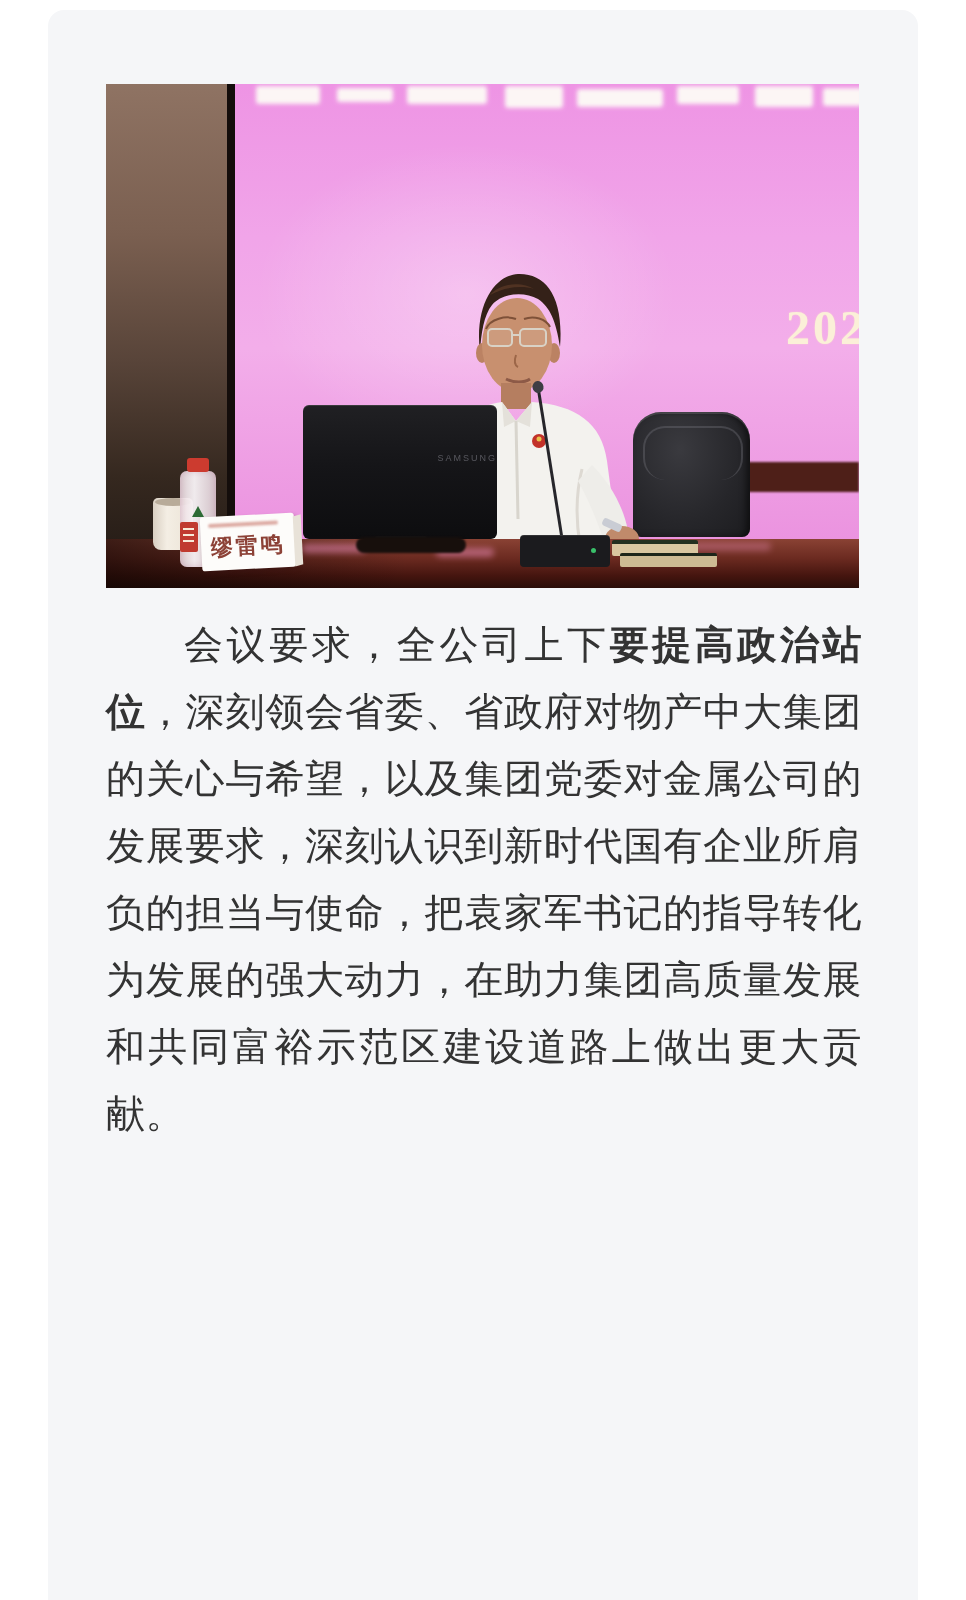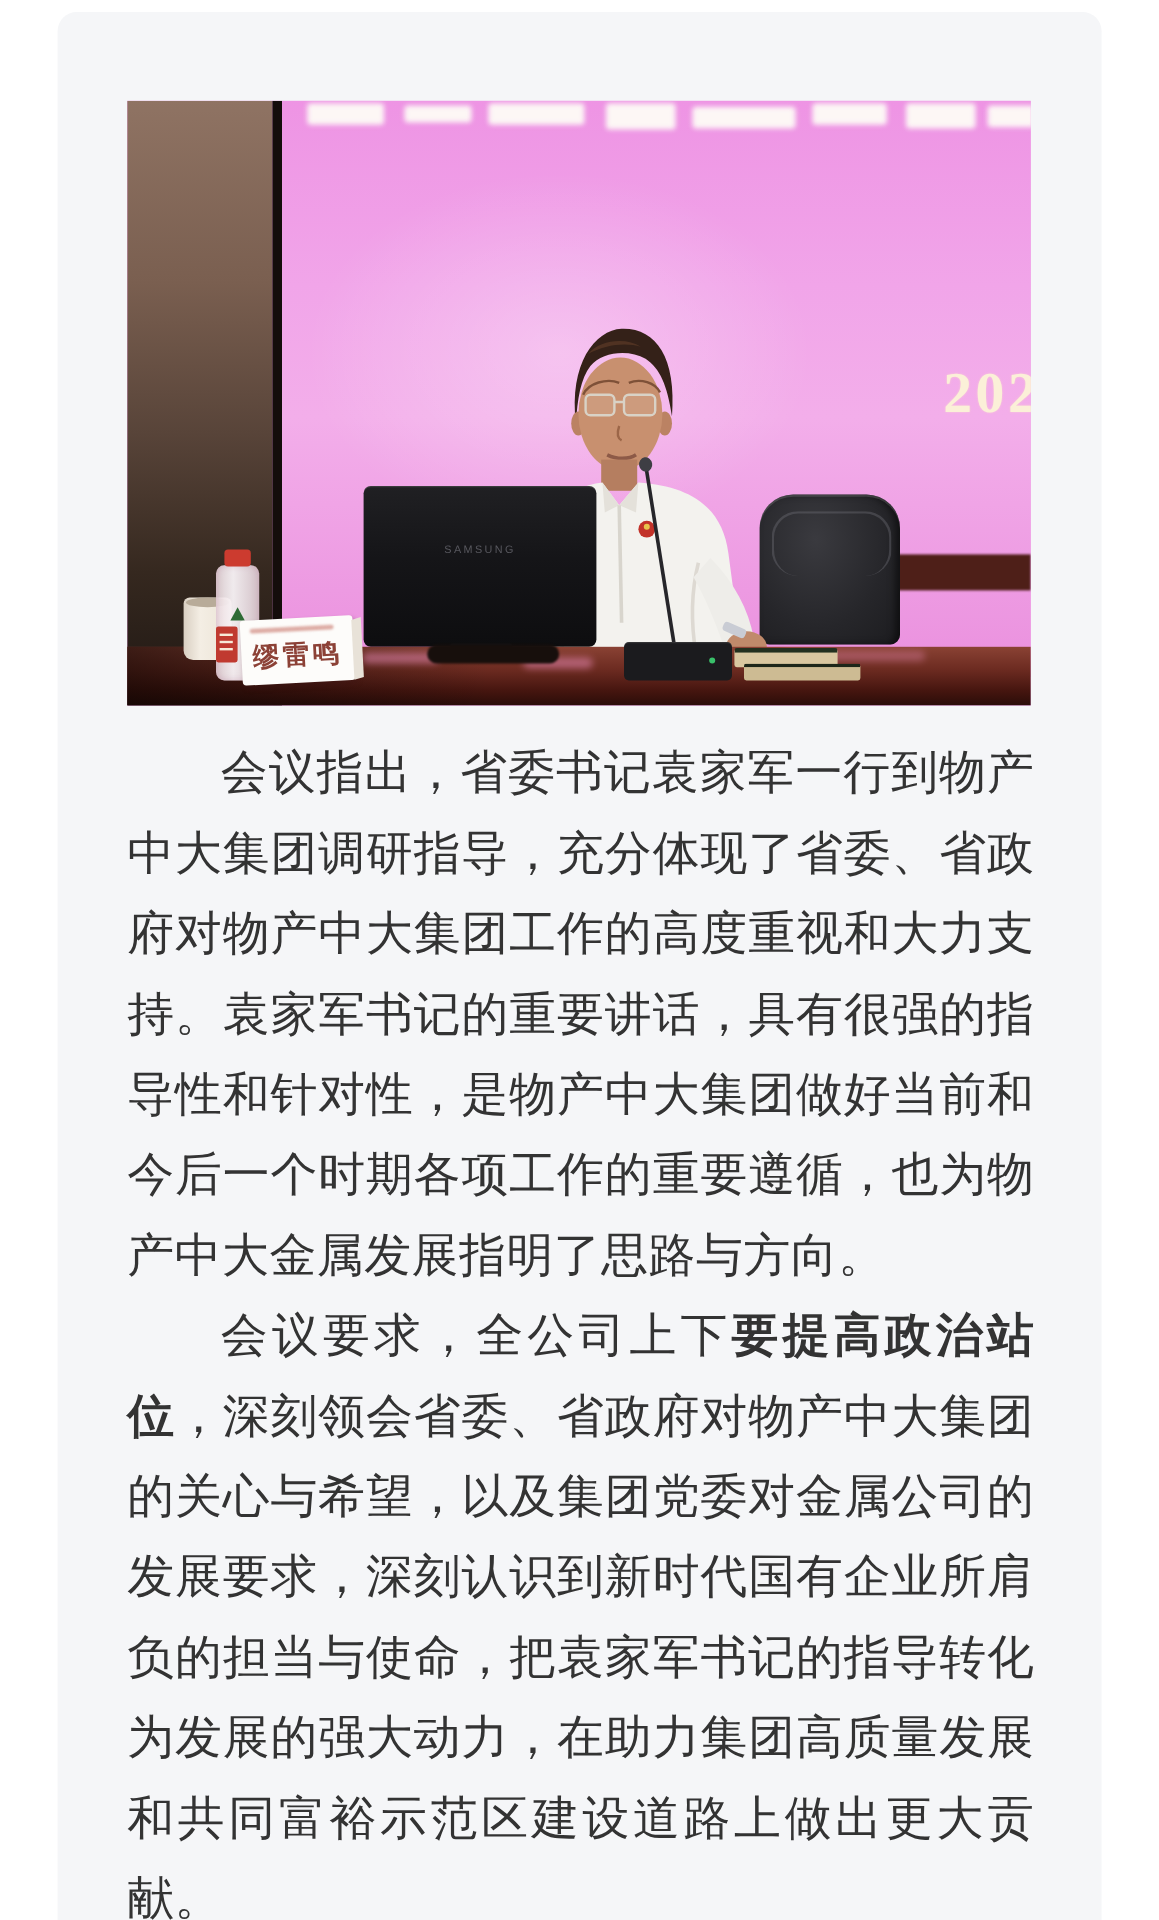--- a/index.html
+++ b/index.html
@@ -28,21 +28,21 @@
     filter:blur(1px);}
   .chair{position:absolute;left:527px;top:328px;width:117px;height:125px;border-radius:28px 28px 8px 8px;
     background:radial-gradient(ellipse at 40% 30%,#3a3a3f 0%,#26262a 60%,#1c1c1f 100%);
     box-shadow:inset 0 2px 0 rgba(255,255,255,.14), inset -4px 0 6px rgba(0,0,0,.5);}
   .chair:after{content:"";position:absolute;left:10px;top:14px;width:96px;height:52px;border-radius:22px;
     border:2px solid rgba(120,120,128,.35);border-bottom:none;}
   .man{position:absolute;left:280px;top:185px;width:290px;height:300px;}
   .monitor{position:absolute;left:197px;top:321px;width:194px;height:134px;border-radius:6px;
     background:linear-gradient(180deg,#202023 0%,#151518 45%,#0d0d0f 100%);
     box-shadow:inset 0 1px 0 rgba(255,255,255,.12);}
-  .samsung{position:absolute;left:0;top:48px;width:100%;text-align:center;font-size:9px;
+  .samsung{position:absolute;left:0;top:48px;width:100%;text-align:right;font-size:9px;
     letter-spacing:2px;color:#5f5f66;opacity:.9;}
   .mon-stand{position:absolute;left:269px;top:452px;width:52px;height:14px;background:#121214;
     border-radius:2px;}
   .mic{position:absolute;left:431px;top:306px;width:3px;height:152px;background:#26262a;
     transform:rotate(-9deg);transform-origin:top center;}
   .mic-tip{position:absolute;left:-4px;top:-9px;width:11px;height:12px;border-radius:50%;background:#3e3e44;}
   .table{position:absolute;left:0;top:455px;width:753px;height:49px;
     background:linear-gradient(180deg,#8a4234 0%,#6b2a20 40%,#45150f 75%,#2a0d09 100%);}
   .table-leftdark{position:absolute;left:0;top:0;width:40%;height:100%;
     background:linear-gradient(90deg,rgba(10,4,2,.6),rgba(10,4,2,0));}
@@ -176,16 +176,15 @@
           <i></i>
         </i>
     </div>
     <div class="np">
       <div class="np-logo"></div>
       <div class="np-text">缪雷鸣</div>
     </div>
   </figure>
 
   <div class="article" style="color: rgb(51, 51, 51);">
-      <p><span>会议指出，省委书记袁家军一行到物产中大集团调研指导，充分体现了省委、省政府对物产中大集团工作的高度重视和大力支持。袁家军书记的重要讲话，具有很强的指导性和针对性，是物产中大集团做好当前和今后一个时期各项工作的重要遵循，也为物产中大金属发展指明了思路与方向。</span></p>
       <p><span>会议要求，全公司上下</span><b>要提高政治站位</b><span>，深刻领会省委、省政府对物产中大集团的关心与希望，以及集团党委对金属公司的发展要求，深刻认识到新时代国有企业所肩负的担当与使命，把袁家军书记的指导转化为发展的强大动力，在助力集团高质量发展和共同富裕示范区建设道路上做出更大贡献。</span></p>
     </div>
 </div>
 
 </body></html>

